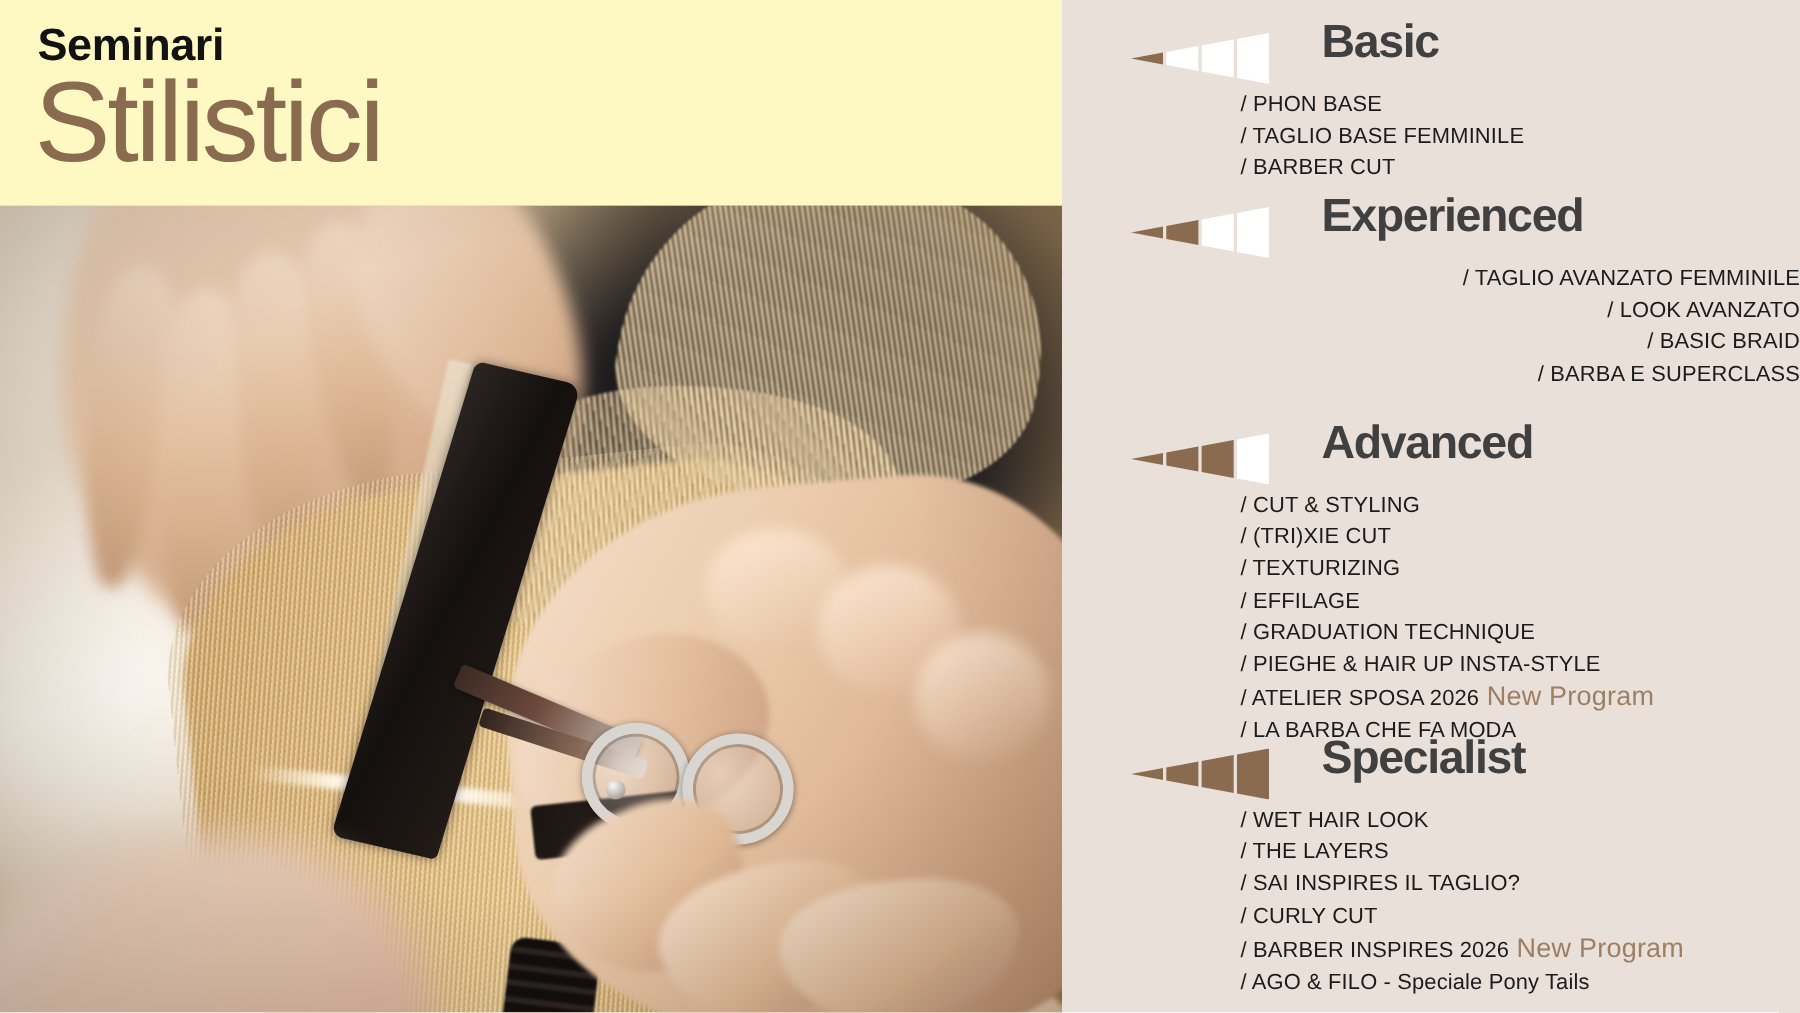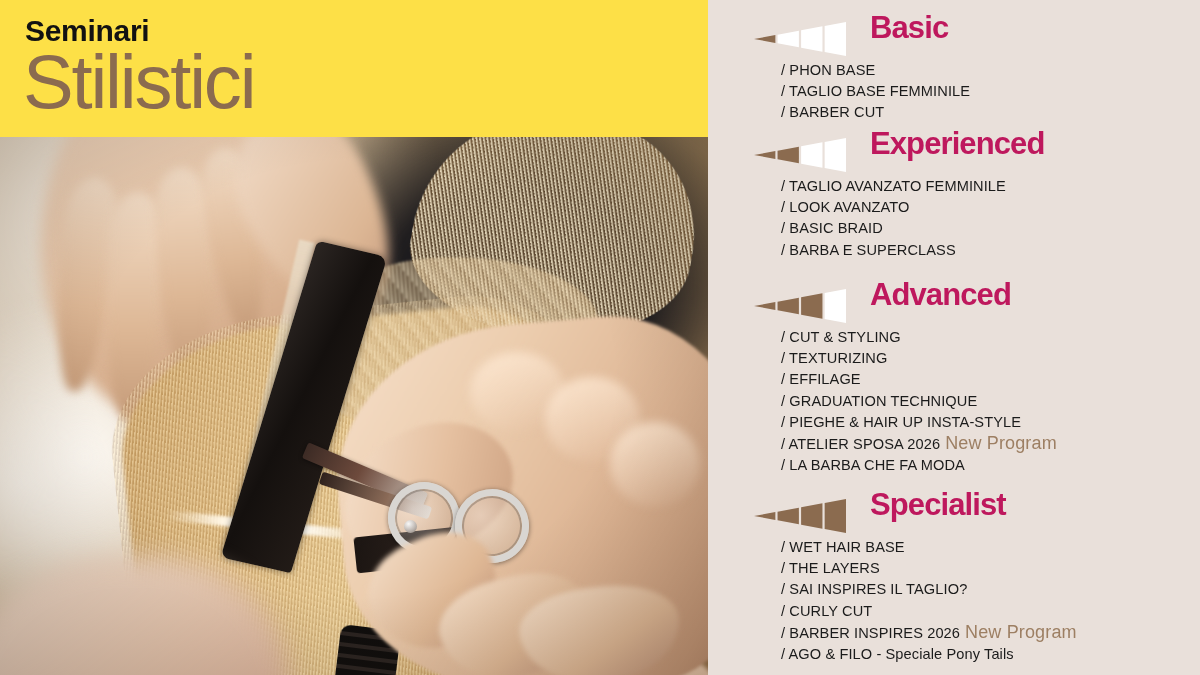--- a/index.html
+++ b/index.html
@@ -17,21 +17,21 @@
   
   .left-col{
     position:absolute; left:0; top:0;
     width:708px; height:675px;
     background:#ffffff;
     overflow:hidden;
   }
   .title-band{
     position:absolute; left:0; top:0;
     width:776px; height:137px;
-    background:#fde047;
+    background:#fef9c3;
     z-index:4;
   }
   .title-eyebrow{
     position:absolute; left:25px; top:16px;
     font-size:30px; font-weight:bold;
     letter-spacing:-0.3px;
     color:#121212;
     line-height:1;
   }
   .title-main{
@@ -256,44 +256,44 @@
   }
 
   
   .panel{
     position:absolute; left:708px; top:0;
     width:492px; height:675px;
     background:#E9E0DA;
   }
   .group{ position:absolute; left:0; width:492px; }
   .g-basic{ top:14px; }
-  .g-exp{ top:130px; }
+  .g-exp{ top:130px;text-align:right; }
   .g-adv{ top:281px; }
   .g-spec{ top:491px; }
 
   .grp-head{
     position:relative;
     height:44px;
   }
   .level-icon{
     position:absolute; left:46px; top:8px;
     width:92px; height:34px;
   }
   .grp-title{
-    position:absolute; left:162px; top:-3px;
+    position:absolute; left:173px; top:-3px;
     font-size:31px; font-weight:bold;
     letter-spacing:-0.9px;
-    color:#be185d;
+    color:#404040;
     line-height:1.1;
     white-space:nowrap;
   }
   .grp-list{
     position:relative;
     margin-top:2px;
-    padding-left:73px;
+    padding-left:119px;
   }
   .li{
     font-size:14.6px;
     letter-spacing:0.1px;
     color:#1b1b1b;
     line-height:21.2px;
     white-space:nowrap;
   }
   .li .slash{ color:#1b1b1b; }
   .badge{
@@ -402,40 +402,41 @@
           <div class="level-icon"><svg viewBox="0 0 92 34" width="92" height="34">
               <polygon points="0,17 21.35,13.054891304347827 21.35,20.945108695652173 0,17" fill="#8B6B4F"></polygon>
               <polygon points="23.55,12.648369565217392 44.900000000000006,8.703260869565216 44.900000000000006,25.296739130434784 23.55,21.351630434782606" fill="#8B6B4F"></polygon>
               <polygon points="47.1,8.296739130434784 68.45,4.351630434782608 68.45,29.648369565217394 47.1,25.703260869565216" fill="#8B6B4F"></polygon>
               <polygon points="70.65,3.9451086956521717 92,0 92,34 70.65,30.054891304347827" fill="#FFFFFF"></polygon>
             </svg></div>
           <div class="grp-title">Advanced</div>
         </div>
         <div class="grp-list">
           <div class="li"><span class="slash">/ </span><span>CUT &amp; STYLING</span></div>
+          <div class="li"><span class="slash">/ </span><span>(TRI)XIE CUT</span></div>
           <div class="li"><span class="slash">/ </span><span>TEXTURIZING</span></div>
           <div class="li"><span class="slash">/ </span><span>EFFILAGE</span></div>
           <div class="li"><span class="slash">/ </span><span>GRADUATION TECHNIQUE</span></div>
           <div class="li"><span class="slash">/ </span><span>PIEGHE &amp; HAIR UP INSTA-STYLE</span></div>
           <div class="li"><span class="slash">/ </span><span>ATELIER SPOSA 2026</span><span class="badge">New Program</span></div>
           <div class="li"><span class="slash">/ </span><span>LA BARBA CHE FA MODA</span></div>
         </div>
       </div>
     <div class="group g-spec">
         <div class="grp-head">
           <div class="level-icon"><svg viewBox="0 0 92 34" width="92" height="34">
               <polygon points="0,17 21.35,13.054891304347827 21.35,20.945108695652173 0,17" fill="#8B6B4F"></polygon>
               <polygon points="23.55,12.648369565217392 44.900000000000006,8.703260869565216 44.900000000000006,25.296739130434784 23.55,21.351630434782606" fill="#8B6B4F"></polygon>
               <polygon points="47.1,8.296739130434784 68.45,4.351630434782608 68.45,29.648369565217394 47.1,25.703260869565216" fill="#8B6B4F"></polygon>
               <polygon points="70.65,3.9451086956521717 92,0 92,34 70.65,30.054891304347827" fill="#8B6B4F"></polygon>
             </svg></div>
           <div class="grp-title">Specialist</div>
         </div>
         <div class="grp-list">
-          <div class="li"><span class="slash">/ </span><span>WET HAIR BASE</span></div>
+          <div class="li"><span class="slash">/ </span><span>WET HAIR LOOK</span></div>
           <div class="li"><span class="slash">/ </span><span>THE LAYERS</span></div>
           <div class="li"><span class="slash">/ </span><span>SAI INSPIRES IL TAGLIO?</span></div>
           <div class="li"><span class="slash">/ </span><span>CURLY CUT</span></div>
           <div class="li"><span class="slash">/ </span><span>BARBER INSPIRES 2026</span><span class="badge">New Program</span></div>
           <div class="li"><span class="slash">/ </span><span>AGO &amp; FILO - Speciale Pony Tails</span></div>
         </div>
       </div>
   </div>
 
 </div>

